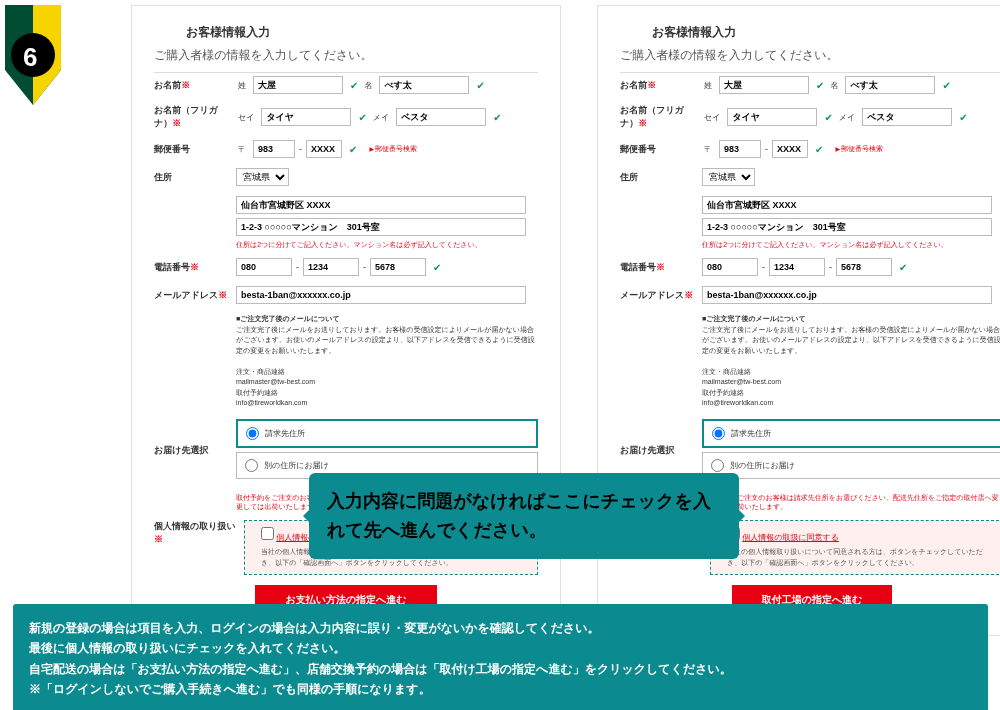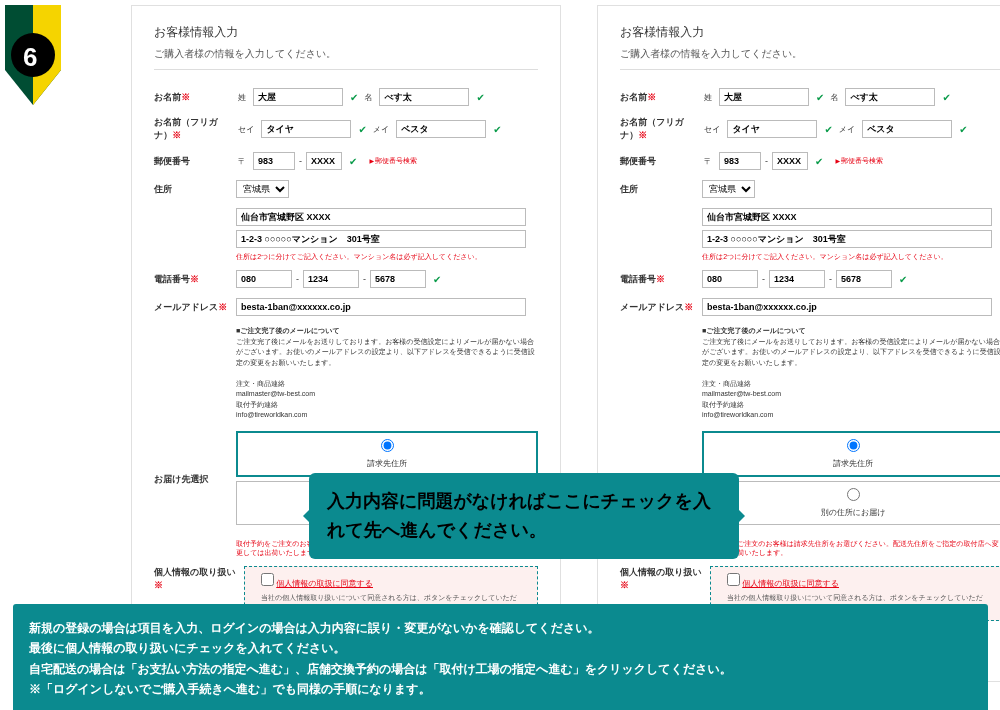--- a/index.html
+++ b/index.html
@@ -6,22 +6,22 @@
 body { font-family: "Hiragino Sans", "Meiryo", sans-serif; background: #fff; width: 1000px; height: 710px; position: relative; overflow: hidden; }
 
 .badge { position: absolute; left: 5px; top: 5px; width: 56px; height: 100px; z-index: 10; }
 .badge svg { width: 100%; height: 100%; }
 .badge-num { position: absolute; left: 18px; top: 37px; color: #fff; font-size: 26px; font-weight: bold; }
 
 .form-card { position: absolute; width: 430px; background: #fff; border: 1px solid #e0e0e0; padding: 18px 22px 20px; font-size: 9px; color: #333; }
 .form-card.left { left: 131px; top: 5px; }
 .form-card.right { left: 597px; top: 5px; }
 
-.card-title { font-size: 12px; font-weight: normal; margin-bottom: 6px; }
-.card-sub { font-size: 10px; color: #555; margin-bottom: 18px; border-bottom: 1px solid #ddd; padding-bottom: 8px; }
+.card-title { font-size: 12px; font-weight: bold; margin-bottom: 6px; margin-left: 32px; }
+.card-sub { font-size: 12px; color: #555; margin-bottom: 3px; border-bottom: 1px solid #ddd; padding-bottom: 8px; }
 
 .row { display: flex; align-items: center; margin-bottom: 10px; }
 .label { width: 82px; font-size: 9px; font-weight: bold; }
 .req { color: #e60012; }
 .field-group { display: flex; align-items: center; gap: 4px; flex: 1; }
 .mini-label { font-size: 8px; margin-right: 3px; margin-left: 2px; }
 input[type=text] { border: 1px solid #bbb; height: 18px; padding: 0 4px; font-size: 9px; font-weight: bold; }
 .in-name { width: 90px; }
 .in-zip1 { width: 42px; }
 .in-zip2 { width: 36px; }
@@ -32,21 +32,21 @@
 .zip-link { color: #e60012; font-size: 7px; margin-left: 8px; }
 .zip-link::before { content: "▶"; font-size: 6px; margin-right: 1px; }
 
 .addr-block { margin-left: 82px; margin-bottom: 8px; }
 .addr-block input { width: 290px; margin-bottom: 4px; display: block; }
 .addr-note { color: #e60012; font-size: 7px; margin-top: 2px; }
 
 .email-note { margin-left: 82px; font-size: 7px; color: #333; line-height: 1.5; margin-bottom: 10px; }
 .email-note .bold { font-weight: bold; }
 
-.deliv-box { border: 2px solid #0b8a8f; padding: 6px 8px; margin-bottom: 4px; display: flex; align-items: center; gap: 6px; flex-direction: column; }
+.deliv-box { border: 2px solid #0b8a8f; padding: 6px 8px; margin-bottom: 4px; display: flex; align-items: center; gap: 6px; }
 .deliv-box.plain { border: 1px solid #bbb; }
 .deliv-label { font-size: 8px; }
 .deliv-note { color: #e60012; font-size: 7px; margin-left: 82px; margin-bottom: 8px; line-height: 1.4; }
 
 .consent { display: flex; gap: 8px; margin-bottom: 10px; }
 .consent-box { border: 1px dashed #0b8a8f; padding: 6px 16px; flex: 1; background: #fdf0ef; font-size: 8px; line-height: 1.5; }
 .consent-link { color: #e60012; text-decoration: underline; }
 .consent-sub { font-size: 7px; color: #555; margin-top: 3px; }
 
 .submit-btn { display: block; margin: 8px auto 0; background: #e60012; color: #fff; border: none; padding: 8px 30px; font-size: 10px; font-weight: bold; cursor: pointer; }

